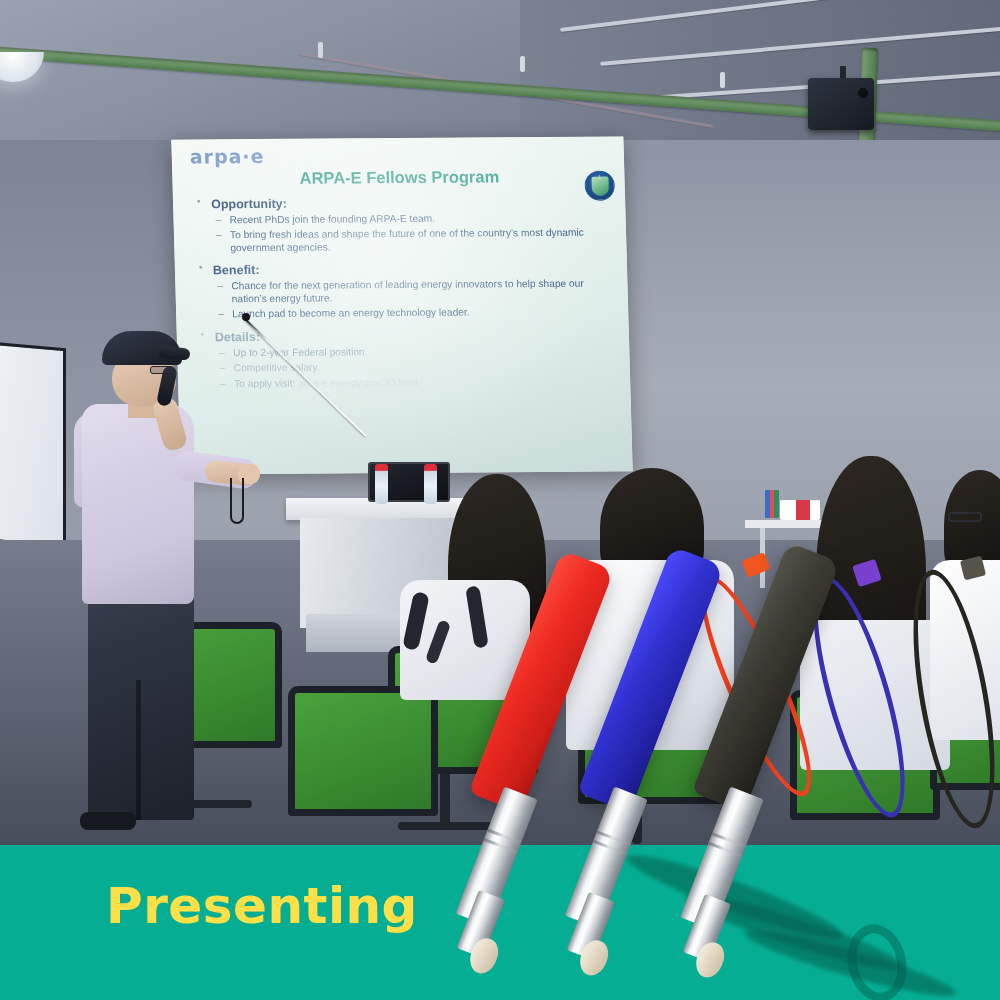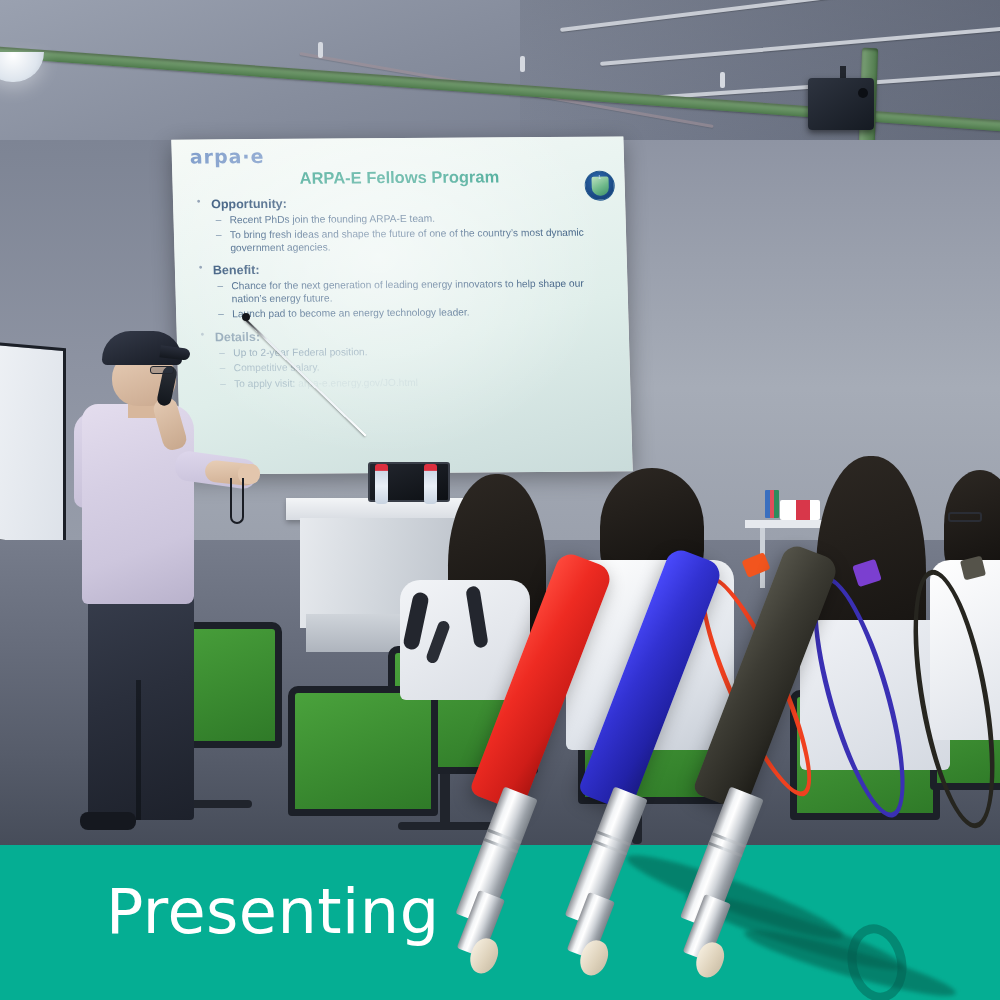--- a/index.html
+++ b/index.html
@@ -146,22 +146,22 @@
   
   .chair { position:absolute; border-radius:10px 10px 4px 4px; z-index:6;
            background:linear-gradient(160deg,#4aa23c,#2f7a28); border:7px solid #1c2028; }
   .chair-base { position:absolute; z-index:5; background:#20242c; border-radius:4px; }
   .person { position:absolute; z-index:7; }
   .hair { border-radius:48% 48% 26% 26%; background:linear-gradient(160deg,#2d2823,#110f0d); }
   .body { border-radius:20px 20px 6px 6px; }
 
   
   .banner { position:absolute; left:0; top:845px; width:1000px; height:155px; background:#05ae93; z-index:20; }
-  .banner-title { position:absolute; left:106px; top:881px; font-size:62px; font-weight:400;
-          color:#ffffff; letter-spacing:.5px; line-height:1; z-index:24;
+  .banner-title { position:absolute; left:106px; top:881px; font-size:50px; font-weight:700;
+          color:#fde047; letter-spacing:.5px; line-height:1; z-index:24;
           font-family:"DejaVu Sans", sans-serif; }
   .shadow-blob { position:absolute; z-index:21; background:rgba(3,92,77,.55); border-radius:50%; filter:blur(2px); }
   .strap-shadow { position:absolute; z-index:21; border:9px solid rgba(3,92,77,.5); border-radius:50%; }
 
   
   .prod { position:absolute; z-index:30; }
   .handle { position:absolute; border-radius:16px 16px 10px 10px; }
   .shaft { position:absolute; border-radius:3px;
            background:linear-gradient(90deg,#8e9197 0%,#f2f4f6 22%,#ffffff 36%,#cfd3d8 60%,#9aa0a7 82%,#7b8188 100%); }
   .shaft-ring { position:absolute; height:3px; border-radius:2px;

